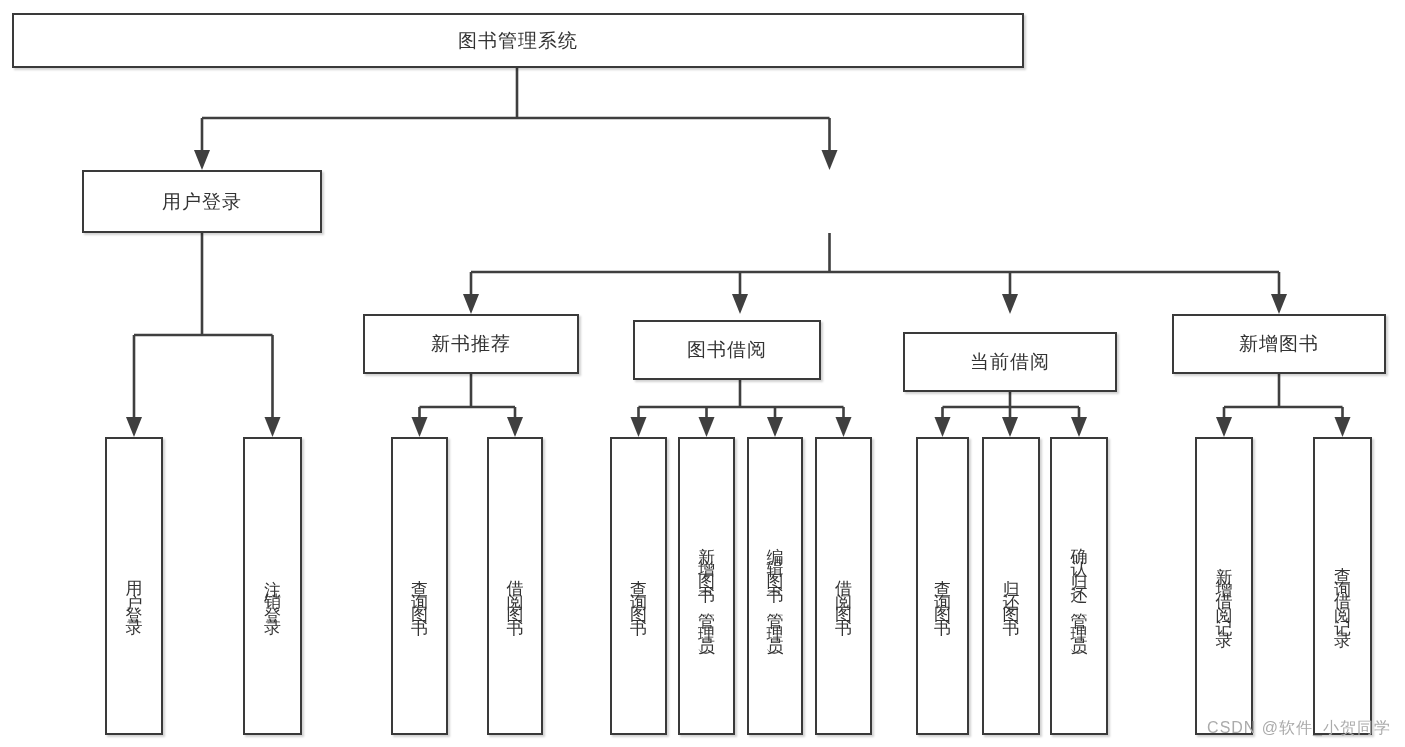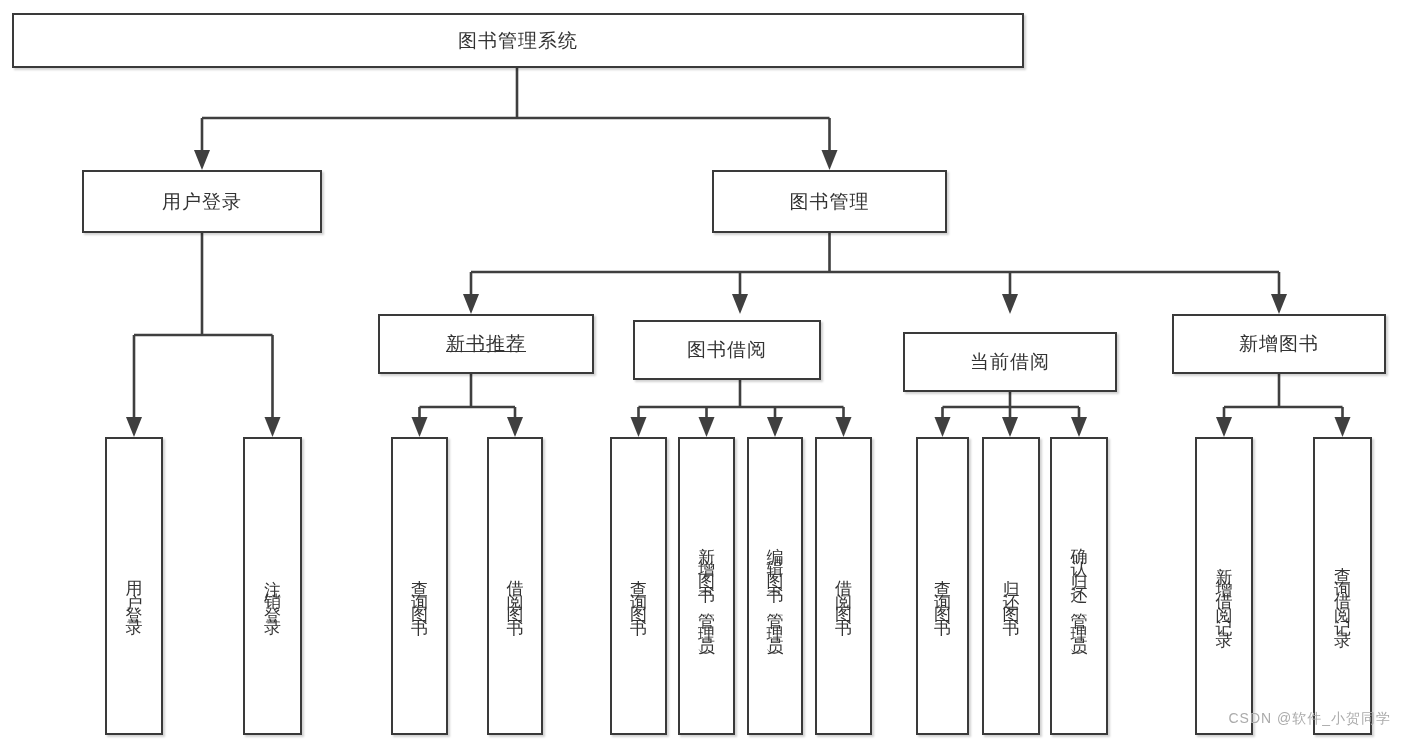--- a/index.html
+++ b/index.html
@@ -27,22 +27,22 @@
   .box.h{font-size:19px;letter-spacing:1px;}
   .box.v{
     writing-mode:vertical-rl;
     font-size:17px;
     letter-spacing:13px;
     line-height:1;
     padding-top:13px;
   }
   .watermark{
     position:absolute;
-    right:14px;bottom:19px;
-    font-size:14px;
+    right:14px;bottom:8px;
+    font-size:16px;
     letter-spacing:1px;
     color:var(--watermark,#ababab);
   }
 </style>
 </head>
 <body>
 
 <div class="stage">
 
   <svg class="wires" width="1405" height="747" viewBox="0 0 1405 747">
@@ -95,25 +95,22 @@
     </g>
   </svg>
 
   <div class="box h" style="left:12px;top:13px;width:1012px;height:55px;">
     <span>图书管理系统</span>
   </div>
 
   <div class="box h" style="left:82px;top:170px;width:240px;height:63px;">
     <span>用户登录</span>
   </div>
-  <div class="box h" style="left:712px;top:170px;width:235px;height:63px;">
-    <span>图书管理</span>
-  </div>
 
-  <div class="box h" style="left:378px;top:314px;width:216px;height:60px;text-decoration:underline;">
+  <div class="box h" style="left:363px;top:314px;width:216px;height:60px;">
     <span>新书推荐</span>
   </div>
   <div class="box h" style="left:633px;top:320px;width:188px;height:60px;">
     <span>图书借阅</span>
   </div>
   <div class="box h" style="left:903px;top:332px;width:214px;height:60px;">
     <span>当前借阅</span>
   </div>
   <div class="box h" style="left:1172px;top:314px;width:214px;height:60px;">
     <span>新增图书</span>

